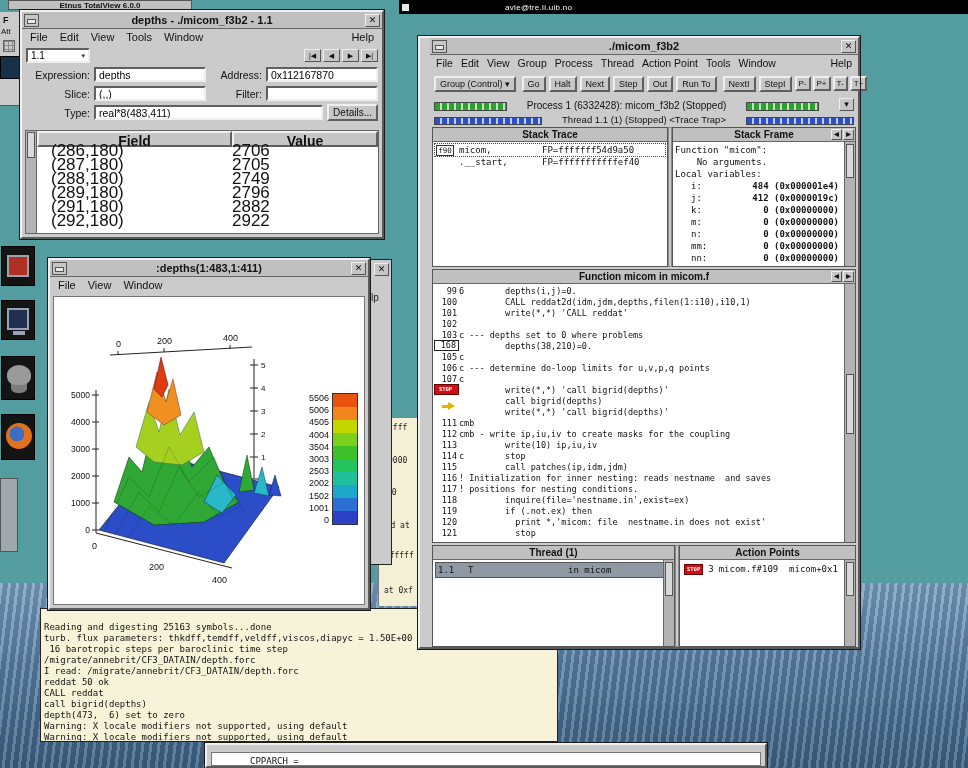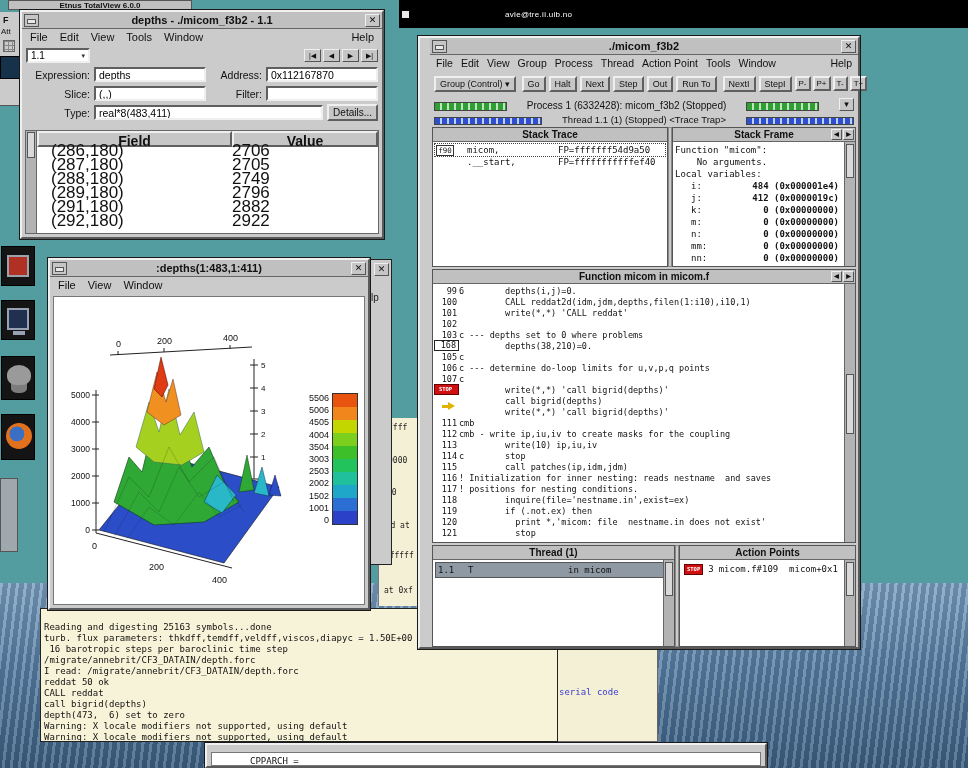--- a/index.html
+++ b/index.html
@@ -24,21 +24,21 @@
   .pane-h .arrows .tbtn { width:11px; height:11px; flex:0 0 11px; font-size:6px; line-height:9px; }
   .pane-b { flex:1; background:#fff; overflow:hidden; font:9px/12px "DejaVu Sans Mono", monospace; color:#111; padding:2px; position:relative; }
   .vscroll { position:absolute; right:0; top:0; bottom:0; width:11px; background:#b3b3b3; border-left:1px solid #666; }
   .vscroll .thumb { position:absolute; left:1px; right:1px; top:2px; height:34px; background:#d9d9d9; border:1px solid #555; }
 
   
   #water { position:absolute; left:0; top:583px; width:968px; height:185px;
     background:linear-gradient(180deg,#7fa3c2 0,#5b81a4 45%,#3e6080 100%); }
   #water::after { content:""; position:absolute; inset:0;
     background:repeating-linear-gradient(97deg, rgba(255,255,255,.16) 0 3px, rgba(10,30,60,.18) 3px 8px); }
-  #topbar { position:absolute; left:399px; top:0; width:569px; height:28px; background:#000; display:flex; align-items:center; }
+  #topbar { position:absolute; left:399px; top:0; width:569px; height:14px; background:#000; display:flex; align-items:center; }
   #topbar .dot { width:7px; height:7px; background:#e8e8e8; margin:0 4px 0 3px; }
   #topbar span { color:#fff; font-size:8px; letter-spacing:.3px; margin-left:92px; white-space:nowrap; }
   #root-titlebar { position:absolute; left:8px; top:0; width:184px; height:10px; background:#c0c0c0; border:1px solid #555; overflow:hidden; text-align:center; font-size:8px; font-weight:bold; color:#111; line-height:9px; }
   #left-sliver { position:absolute; left:0; top:12px; width:21px; height:94px; background:#cbcbcb; border-right:1px solid #555; border-bottom:1px solid #555; font-size:9px; color:#111; }
   #left-sliver .f { position:absolute; left:3px; top:3px; font-weight:bold; }
   #left-sliver .att { position:absolute; left:1px; top:15px; font-size:8px; }
   #left-sliver .grid { position:absolute; left:3px; top:28px; width:12px; height:12px;
     background:linear-gradient(#888 1px,transparent 1px),linear-gradient(90deg,#888 1px,transparent 1px); background-size:4px 4px; border:1px solid #666; }
   .dockicon { position:absolute; left:1px; width:34px; background:#141414; border:1px solid #000; }
   #dock-tile { top:56px; height:23px; width:38px; left:0; background:#16324a; }
@@ -106,21 +106,21 @@
   .stripe.green { background:repeating-linear-gradient(90deg,#2f9e33 0 5px,#bfe6bf 5px 7px); }
   .stripe.blue  { background:repeating-linear-gradient(90deg,#2d4fd0 0 5px,#c0d0f0 5px 7px); }
   .statusbar .stext { font-size:10px; color:#111; white-space:nowrap; }
   .statusbar.thin { height:14px; }
   .statusbar.thin .stripe { height:8px; }
   .statusbar.thin .stext { font-size:9.5px; }
   #stackrow { display:flex; margin:2px; height:140px; gap:0; }
   #stack-trace { width:236px; flex:0 0 236px; }
   .vsplit { width:4px; flex:0 0 4px; background:#cbcbcb; border:1px solid #888; }
   #stack-frame { flex:1; }
-  .st-row { display:flex; gap:13px; padding:0 1px; align-items:center; }
+  .st-row { display:flex; gap:5px; padding:0 1px; align-items:center; }
   .st-row.sel { outline:1px dotted #444; }
   .badge-f90 { border:1px solid #333; font-size:7.5px; padding:0 1px; line-height:9px; min-width:18px; text-align:center; }
   .st-name { width:78px; white-space:pre; }
   .st-fp { white-space:pre; }
   .sf-line { white-space:pre; }
   .lv { display:flex; }
   .lv .lvn { width:56px; padding-left:16px; white-space:pre; }
   .lv .lvv { margin-left:auto; padding-right:14px; font-weight:bold; white-space:pre; }
   #src-pane { margin:0 2px; height:274px; }
   #src-body { padding:1px 12px 1px 1px; }
@@ -186,23 +186,20 @@
   <span class="frag" id="f6">tun</span>
   <span class="frag" id="f7">imi</span>
   <span class="frag" id="f8">lsi</span>
   <span class="frag" id="f9">ffff</span>
   <span class="frag" id="f10">0000</span>
   <span class="frag" id="f11">t 0x0000</span>
   <span class="frag" id="f12">nked at</span>
   <span class="frag" id="f13">0xfffff</span>
   <span class="frag" id="f14">at 0xf</span>
 
-  <div id="serial-patch">
-    <span id="serial-code">serial code</span>
-  </div>
 
   <div id="terminal">
     <div>
 
     <div class="tl">Reading and digesting 25163 symbols...done</div>
         <div class="tl">turb. flux parameters: thkdff,temdff,veldff,viscos,diapyc = 1.50E+00 2.50E-05</div>
         <div class="tl"> 16 barotropic steps per baroclinic time step</div>
         <div class="tl">/migrate/annebrit/CF3_DATAIN/depth.forc</div>
         <div class="tl">I read: /migrate/annebrit/CF3_DATAIN/depth.forc</div>
         <div class="tl">reddat 50 ok</div>

